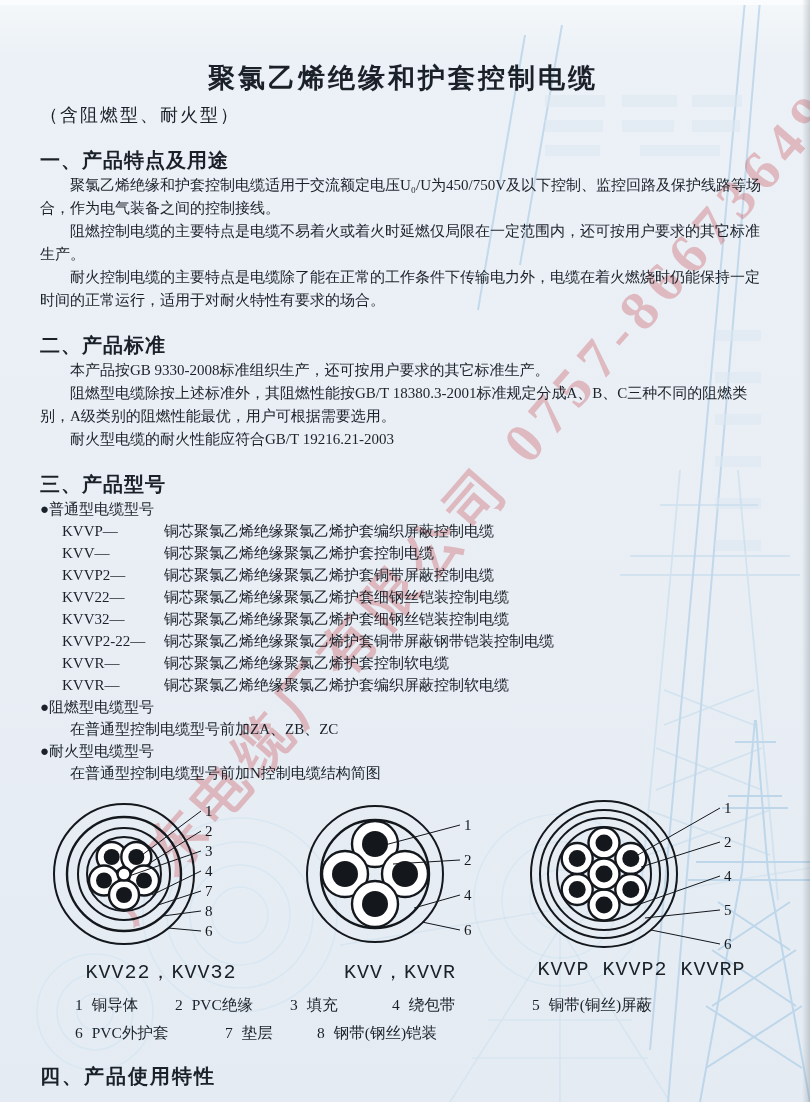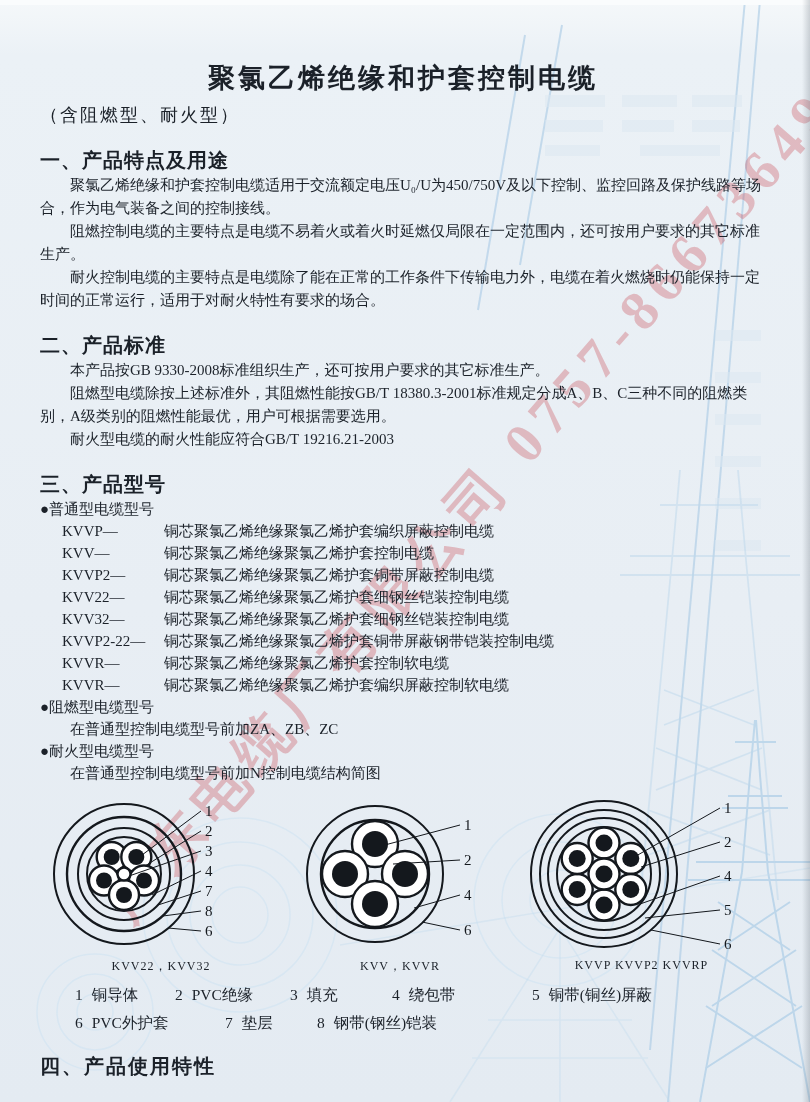--- a/index.html
+++ b/index.html
@@ -29,21 +29,21 @@
   .model-code{width:102px;flex:0 0 auto;}
   .model-desc{flex:1;}
   .diagrams{margin-top:10px;display:flex;gap:24px;padding-left:6px;}
   .diag svg{display:block;}
   .diag text{font-family:"Liberation Serif","DejaVu Serif",serif;font-size:15px;fill:#14181d;}
   .diag .ln{stroke:#14181d;stroke-width:1;}
   .diag .ring{fill:none;stroke:#14181d;}
   .diag .cond{fill:#ffffff;stroke:#14181d;stroke-width:2.4;}
   .diag .core{fill:#14181d;}
   figure{margin:0;}
-  figcaption{margin-top:4px;text-align:center;font-size:12px;letter-spacing:1px;}
+  figcaption{margin-top:4px;text-align:center;font-size:20px;letter-spacing:1px;font-family:Liberation Mono, monospace;}
   .legend-row{display:flex;padding-left:35px;font-size:15.5px;line-height:20px;margin-top:10px;}
   .legend-row.r2{margin-top:8px;}
   .lg{display:flex;}
   .lg .n{margin-right:9px;}
   .lg1-1{width:100px;} .lg1-2{width:115px;} .lg1-3{width:102px;} .lg1-4{width:140px;}
   .lg2-1{width:150px;} .lg2-2{width:92px;}
   .usage{padding-left:18px;}
   .usage .item{font-size:15px;line-height:21.5px;}
 </style>
 </head>

